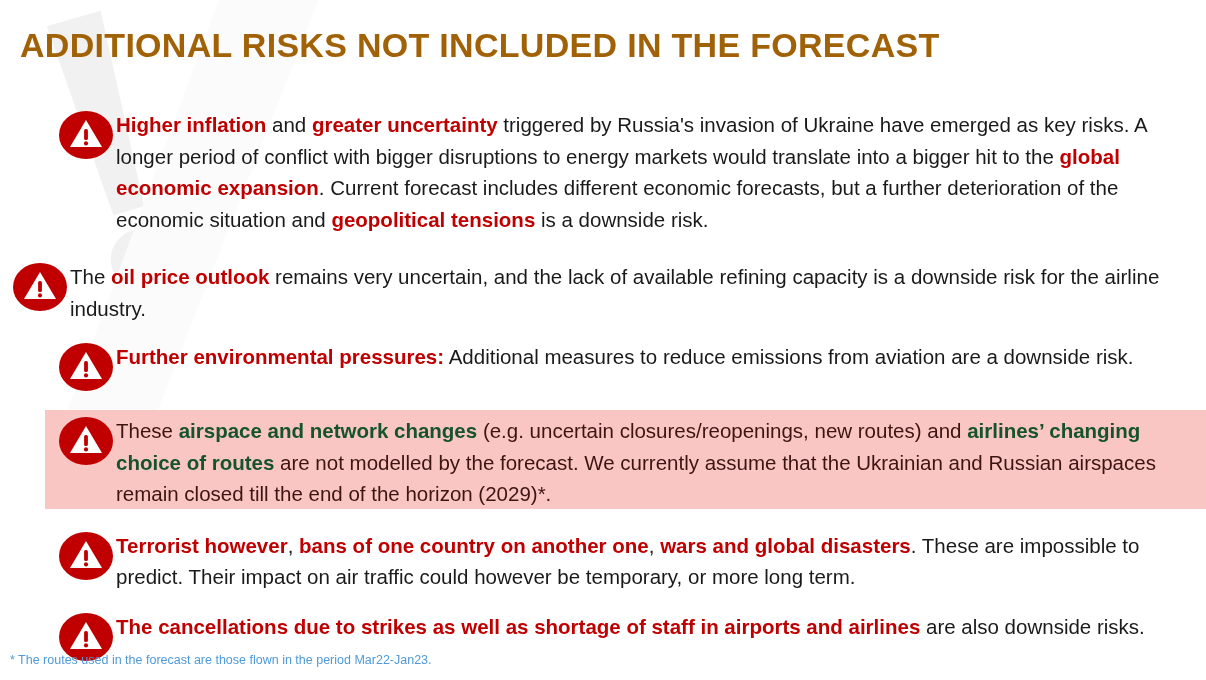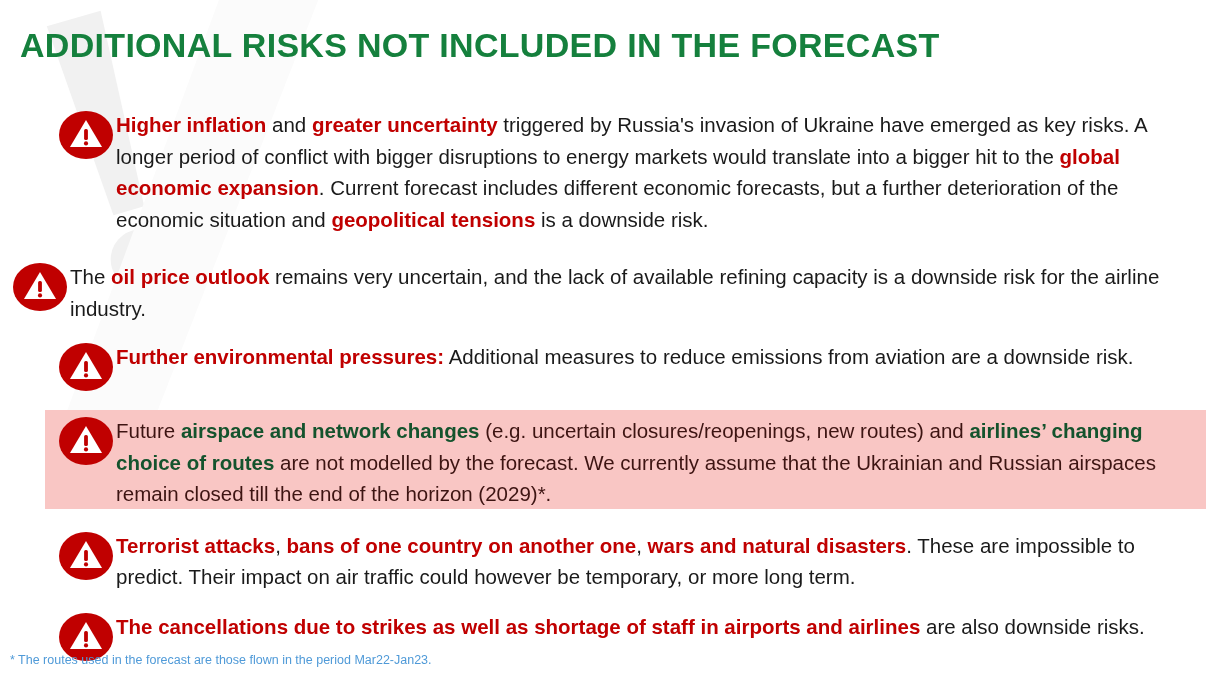--- a/index.html
+++ b/index.html
@@ -28,21 +28,21 @@
 
   
   #slide-title {
     position: absolute;
     left: 20px;
     top: 26px;
     z-index: 3;
     font-size: 34px;
     font-weight: bold;
     letter-spacing: 0.3px;
-    color: #15803d;
+    color: #a16207;
     white-space: nowrap;
   }
 
   
   #highlight-band {
     position: absolute;
     left: 45px;
     top: 410px;
     width: 1161px;
     height: 99px;
@@ -170,33 +170,33 @@
 
   <div class="bullet-row is-highlighted" id="row-3">
     <span class="bullet-icon">
       <svg width="56" height="50" viewBox="0 0 56 50">
         <ellipse cx="28" cy="25" rx="27" ry="24" fill="#c00000"></ellipse>
         <path d="M 28 10 L 44 37 L 12 37 Z" fill="#ffffff"></path>
         <rect x="26.1" y="19" width="3.8" height="11" rx="1.6" fill="#c00000"></rect>
         <circle cx="28" cy="33.4" r="2.1" fill="#c00000"></circle>
       </svg>
     </span>
-    <p class="bullet-text"><span>Future </span><span class="em">airspace and network changes</span><span> (e.g. uncertain closures/reopenings, new routes) and </span><span class="em">airlines’ changing choice of routes</span><span> are not modelled by the forecast. We currently assume that the Ukrainian and Russian airspaces remain closed till the end of the horizon (2029)*.</span></p>
+    <p class="bullet-text"><span>These </span><span class="em">airspace and network changes</span><span> (e.g. uncertain closures/reopenings, new routes) and </span><span class="em">airlines’ changing choice of routes</span><span> are not modelled by the forecast. We currently assume that the Ukrainian and Russian airspaces remain closed till the end of the horizon (2029)*.</span></p>
   </div>
 
   <div class="bullet-row" id="row-4">
     <span class="bullet-icon">
       <svg width="56" height="50" viewBox="0 0 56 50">
         <ellipse cx="28" cy="25" rx="27" ry="24" fill="#c00000"></ellipse>
         <path d="M 28 10 L 44 37 L 12 37 Z" fill="#ffffff"></path>
         <rect x="26.1" y="19" width="3.8" height="11" rx="1.6" fill="#c00000"></rect>
         <circle cx="28" cy="33.4" r="2.1" fill="#c00000"></circle>
       </svg>
     </span>
-    <p class="bullet-text"><span class="em">Terrorist attacks</span><span>, </span><span class="em">bans of one country on another one</span><span>, </span><span class="em">wars and natural disasters</span><span>. These are impossible to predict. Their impact on air traffic could however be temporary, or more long term.</span></p>
+    <p class="bullet-text"><span class="em">Terrorist however</span><span>, </span><span class="em">bans of one country on another one</span><span>, </span><span class="em">wars and global disasters</span><span>. These are impossible to predict. Their impact on air traffic could however be temporary, or more long term.</span></p>
   </div>
 
   <div class="bullet-row" id="row-5">
     <span class="bullet-icon">
       <svg width="56" height="50" viewBox="0 0 56 50">
         <ellipse cx="28" cy="25" rx="27" ry="24" fill="#c00000"></ellipse>
         <path d="M 28 10 L 44 37 L 12 37 Z" fill="#ffffff"></path>
         <rect x="26.1" y="19" width="3.8" height="11" rx="1.6" fill="#c00000"></rect>
         <circle cx="28" cy="33.4" r="2.1" fill="#c00000"></circle>
       </svg>

